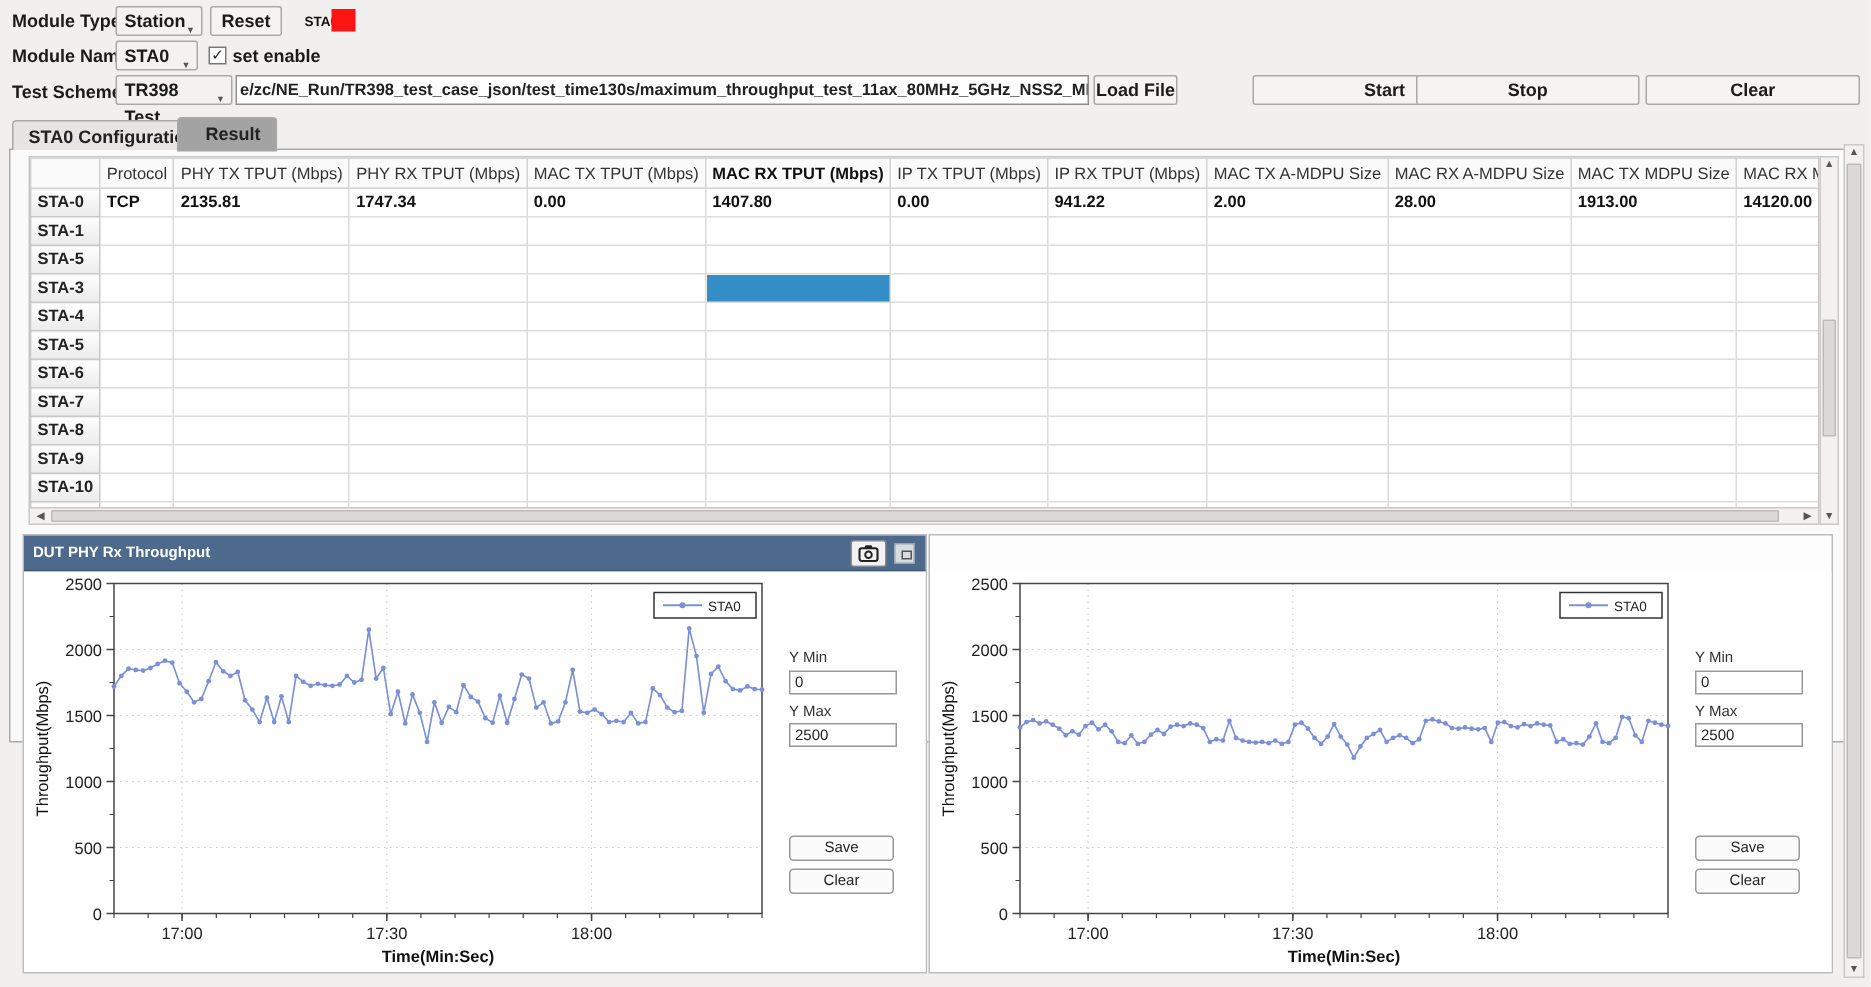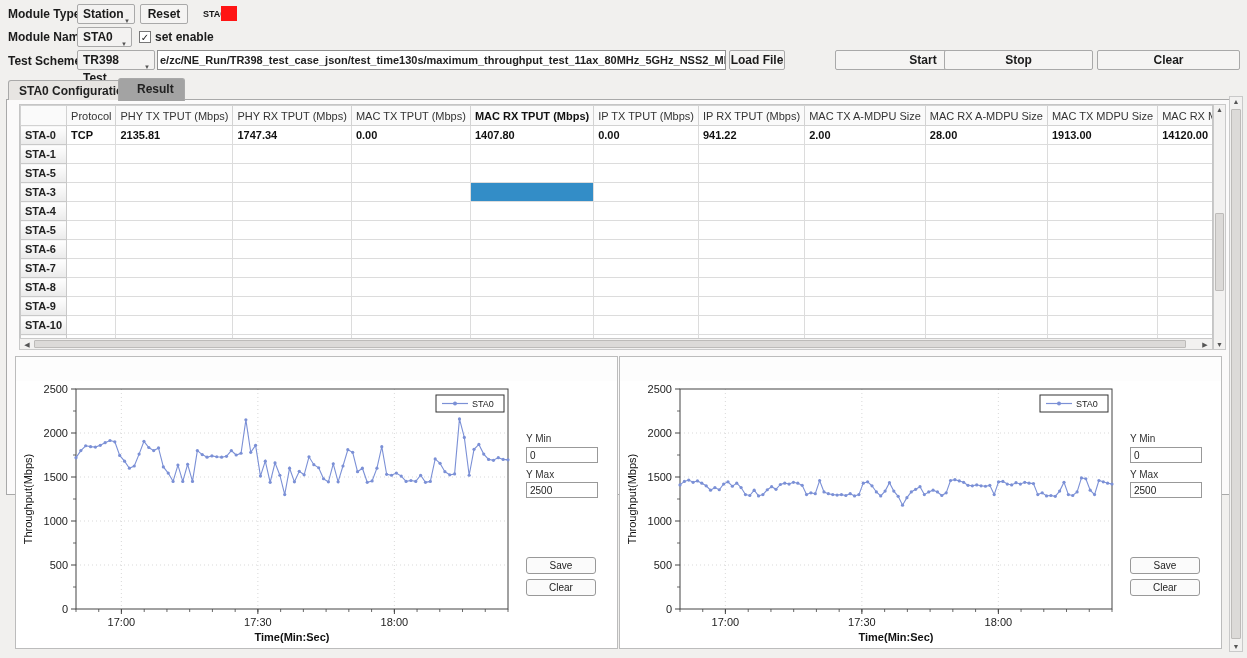--- a/index.html
+++ b/index.html
@@ -335,20 +335,31 @@
     <span class="sb-arrow" style="bottom:1px;">▼</span>
   </div>
 
   <div class="abs sb sb-h" style="left:12px;top:238px;width:1194px;height:12px;">
     <span class="sb-arrow" style="left:1px;top:0;">◀</span>
     <div class="sb-thumb" style="left:14px;top:1px;width:1152px;height:8px;"></div>
     <span class="sb-arrow" style="right:1px;top:0;">▶</span>
   </div>
 
   <div class="abs chart-panel" style="left:8px;">
+    <div class="panel-titlebar">
+      <div class="panel-title">DUT PHY Rx Throughput</div>
+      <div class="cam-btn" style="right:26px;">
+        <svg width="14" height="12" viewBox="0 0 14 12" style="margin-top:2px;">
+          <rect x="1" y="2.5" width="12" height="8.5" rx="1.5" fill="none" stroke="#222" stroke-width="1.4"></rect>
+          <rect x="4.5" y="0.5" width="5" height="2.5" rx="1" fill="#222"></rect>
+          <circle cx="7" cy="6.8" r="2.2" fill="none" stroke="#222" stroke-width="1.3"></circle>
+        </svg>
+      </div>
+      <div class="sq-btn" style="right:7px;"><span></span></div>
+    </div>
     <div class="panel-body">
       <svg width="500" height="266" style="position:absolute;left:2px;top:0;">
           <line x1="58" y1="184" x2="490" y2="184" stroke="#c9c9c9" stroke-width="0.7" stroke-dasharray="1,3"></line>
           <line x1="58" y1="140" x2="490" y2="140" stroke="#c9c9c9" stroke-width="0.7" stroke-dasharray="1,3"></line>
           <line x1="58" y1="96" x2="490" y2="96" stroke="#c9c9c9" stroke-width="0.7" stroke-dasharray="1,3"></line>
           <line x1="58" y1="52" x2="490" y2="52" stroke="#c9c9c9" stroke-width="0.7" stroke-dasharray="1,3"></line>
           <line x1="103.36" y1="8" x2="103.36" y2="228" stroke="#c9c9c9" stroke-width="0.7" stroke-dasharray="1,3"></line>
           <line x1="239.87199999999999" y1="8" x2="239.87199999999999" y2="228" stroke="#c9c9c9" stroke-width="0.7" stroke-dasharray="1,3"></line>
           <line x1="376.384" y1="8" x2="376.384" y2="228" stroke="#c9c9c9" stroke-width="0.7" stroke-dasharray="1,3"></line>
           <rect x="58" y="8" width="432" height="220" fill="none" stroke="#444" stroke-width="1"></rect>

